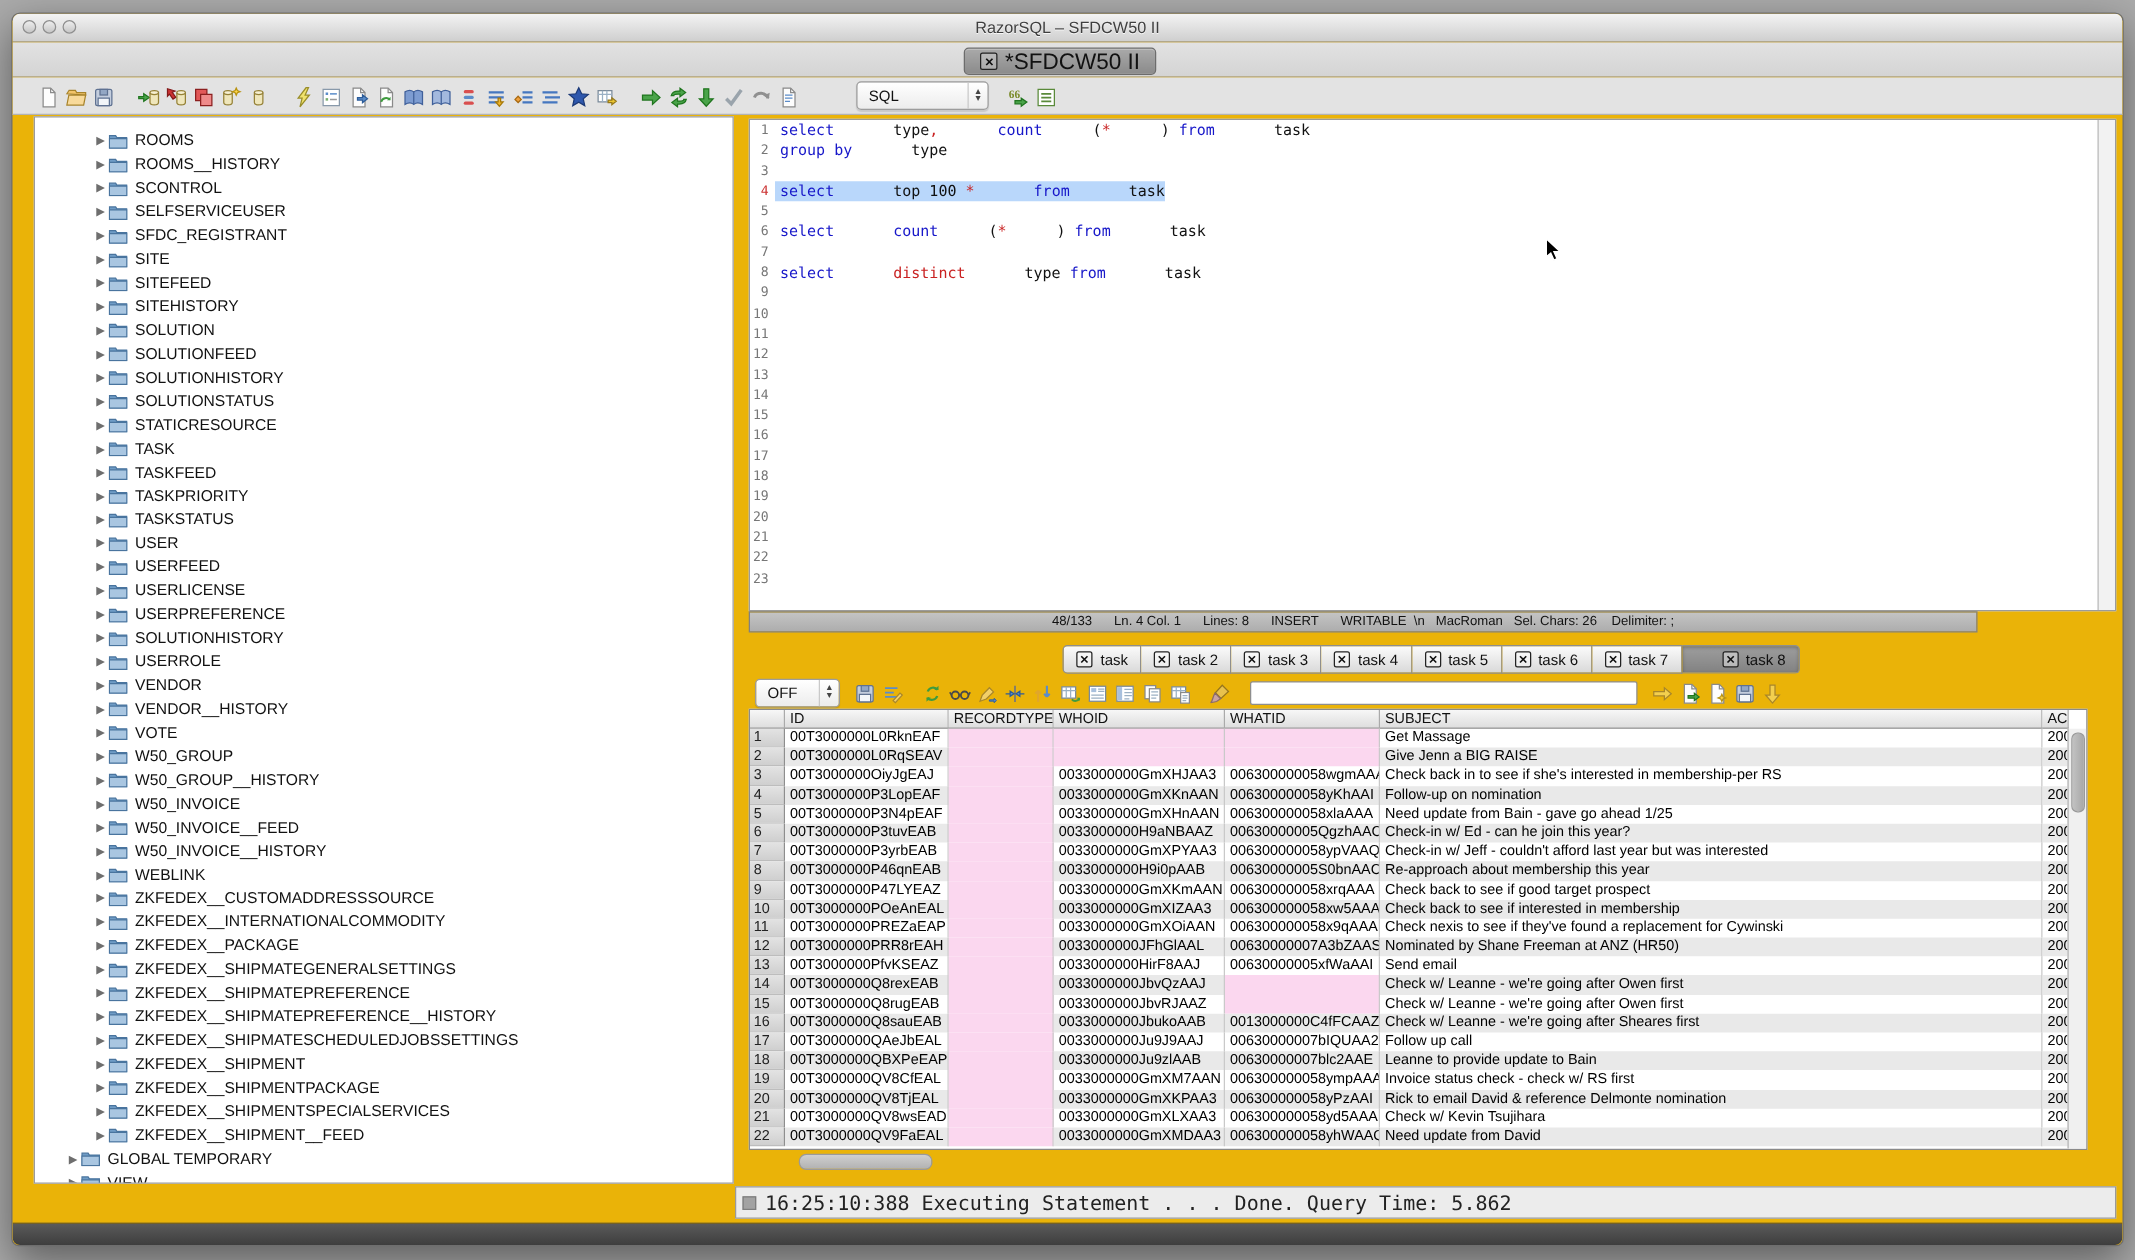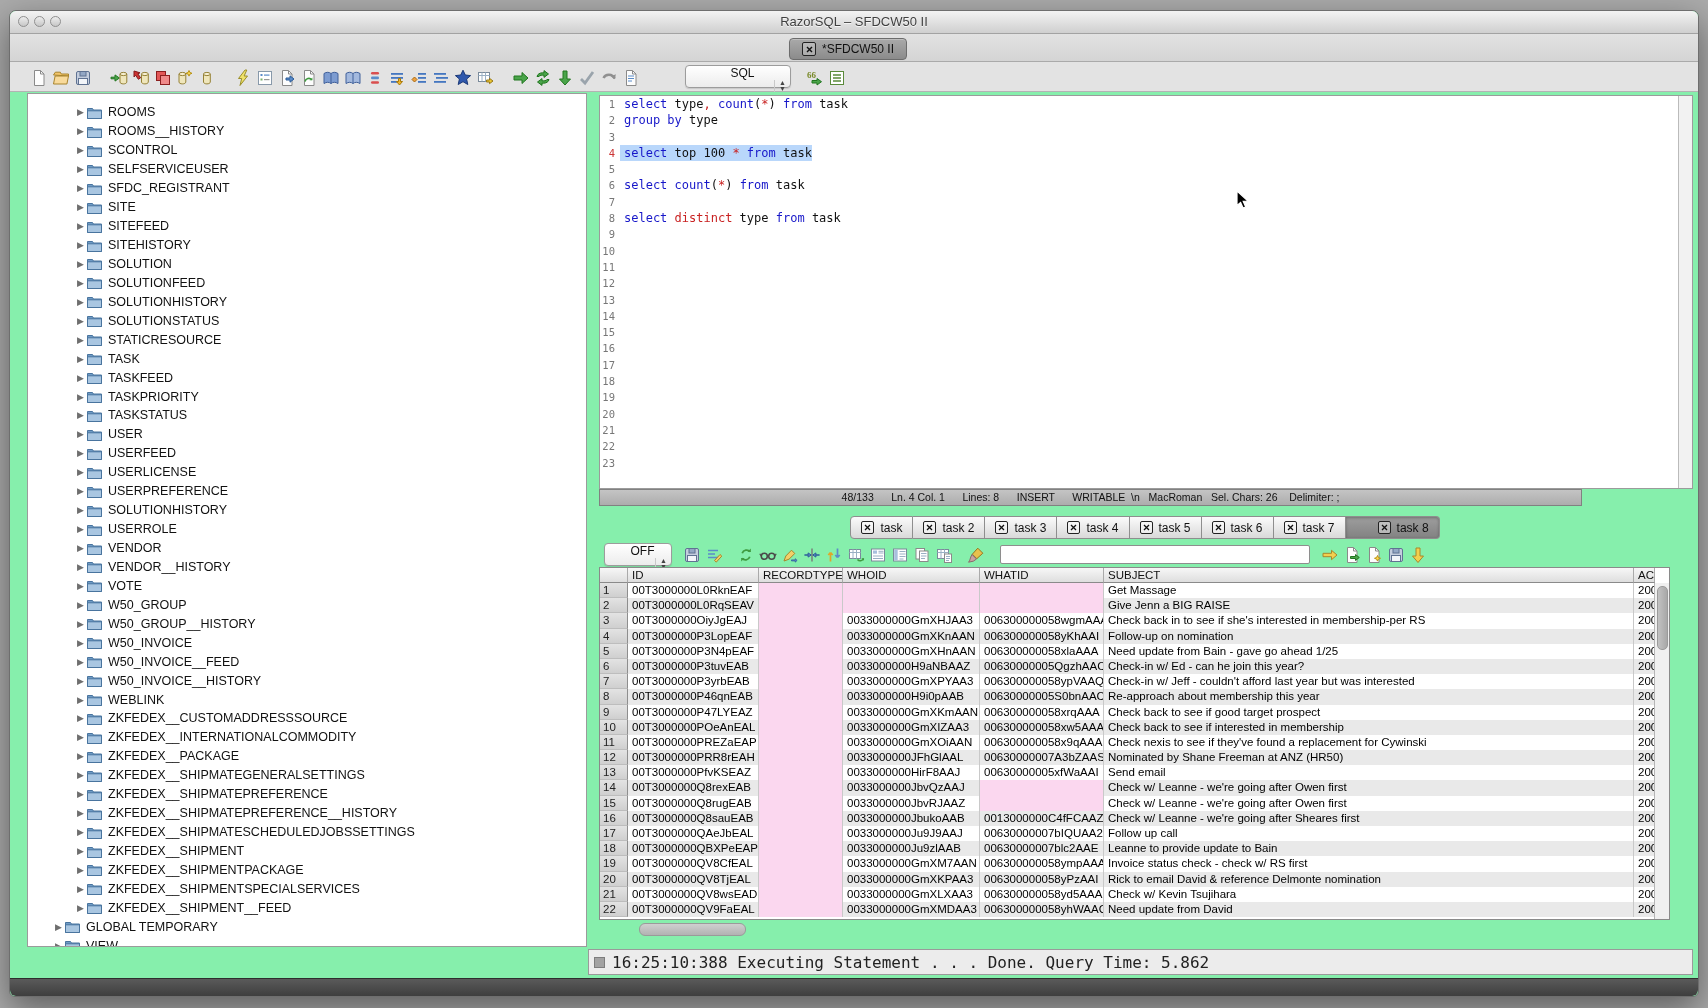--- a/index.html
+++ b/index.html
@@ -1,50 +1,50 @@
 <!DOCTYPE html>
 <html><head>
 <meta charset="utf-8">
 <style>
   html,body{margin:0;padding:0;}
   body{width:1708px;height:1008px;overflow:hidden;background:#ababab;font-family:"Liberation Sans",sans-serif;position:relative;}
-  .window{position:absolute;left:9px;top:10px;width:1688px;height:985px;background:#86efac;border:1px solid #6e6e6e;border-radius:7px 7px 6px 6px;box-shadow:0 12px 34px rgba(0,0,0,.45);overflow:hidden;}
+  .window{position:absolute;left:9px;top:10px;width:1688px;height:985px;background:#eab308;border:1px solid #6e6e6e;border-radius:7px 7px 6px 6px;box-shadow:0 12px 34px rgba(0,0,0,.45);overflow:hidden;}
   
   .titlebar{position:absolute;left:0;top:0;right:0;height:22px;background:linear-gradient(#f3f3f3,#cfcfcf);border-bottom:1px solid #a2a2a2;}
   .lights{position:absolute;left:8px;top:5px;display:flex;gap:5px;}
   .light{width:11px;height:11px;border-radius:50%;background:linear-gradient(#ededed,#c7c7c7);border:1px solid #8f8f8f;box-sizing:border-box;}
   .wtitle{position:absolute;left:0;right:0;top:3px;text-align:center;font-size:13px;color:#3f3f3f;text-shadow:0 1px 0 #f7f7f7;}
   
   .tabstrip{position:absolute;left:0;top:23px;right:0;height:27px;background:linear-gradient(#e2e2e2,#d4d4d4);border-bottom:1px solid #aaa;}
-  .doctab{position:absolute;left:838px;top:4px;transform:translateX(-50%);height:20px;padding:0 12px;display:flex;align-items:center;gap:6px;background:linear-gradient(#a9a9a9,#8b8b8b);border:1px solid #6c6c6c;border-radius:4px;font-size:12px;color:#111;box-shadow:inset 0 1px 0 rgba(255,255,255,.25);}
+  .doctab{position:absolute;left:838px;top:4px;transform:translateX(-50%);height:20px;padding:0 12px;display:flex;align-items:center;gap:6px;background:linear-gradient(#a9a9a9,#8b8b8b);border:1px solid #6c6c6c;border-radius:4px;font-size:18px;color:#111;box-shadow:inset 0 1px 0 rgba(255,255,255,.25);}
   .closebox{display:inline-flex;width:12px;height:12px;border:1.4px solid #222;border-radius:2px;align-items:center;justify-content:center;background:rgba(255,255,255,.25);}
   .closebox svg{display:block;}
   
   .toolbar{position:absolute;left:0;top:51px;right:0;height:30px;background:#e3e3e3;border-bottom:1px solid #b3b3b3;display:flex;align-items:center;padding-left:19px;box-sizing:border-box;}
   .icon{width:20px;height:20px;display:inline-flex;align-items:flex-end;justify-content:center;margin-right:2px;}
   .tbsep{width:14px;height:20px;}
-  .combo{height:21px;background:linear-gradient(#fff,#ececec);border:1px solid #9c9c9c;border-radius:4px;display:inline-flex;align-items:center;font-size:12px;color:#111;padding-left:9px;position:relative;box-shadow:0 1px 1px rgba(0,0,0,.12);flex-direction:column;}
+  .combo{height:21px;background:linear-gradient(#fff,#ececec);border:1px solid #9c9c9c;border-radius:4px;display:inline-flex;align-items:center;font-size:12px;color:#111;padding-left:9px;position:relative;box-shadow:0 1px 1px rgba(0,0,0,.12);}
   .combo .stepper{margin-left:auto;width:15px;height:100%;display:flex;flex-direction:column;align-items:center;justify-content:center;color:#444;font-size:7px;line-height:6px;border-left:1px solid #c9c9c9;}
   
   .sidebar{position:absolute;left:17px;top:82px;width:560px;height:854px;background:#fff;border:1px solid #9b9b9b;box-sizing:border-box;overflow:hidden;padding-top:9px;}
   .trow{height:18.95px;display:flex;align-items:center;font-size:12.5px;color:#111;white-space:nowrap;}
   .trow .tri{color:#6e6e6e;font-size:9px;width:13px;text-align:center;flex:0 0 13px;}
   .trow .ficon{width:18px;flex:0 0 18px;display:inline-flex;}
   .trow .tlabel{margin-left:3px;}
   .indent-child{padding-left:46px;}
   .indent-root{padding-left:24px;}
   
   .editor{position:absolute;left:589px;top:84px;width:1094px;height:394px;background:#fff;border:1px solid #9b9b9b;box-sizing:border-box;font-family:"DejaVu Sans Mono",monospace;font-size:12px;overflow:hidden;}
   .escroll{position:absolute;right:0;top:0;bottom:0;width:13px;background:#f2f2f2;border-left:1px solid #bbb;}
   .eline{height:16.3px;line-height:16.3px;display:flex;white-space:pre;}
   .eln{width:15px;flex:0 0 15px;text-align:right;color:#777;font-size:10.5px;padding-right:5px;}
   .eln.cur{color:#cc3434;}
   .etext{padding-left:4px;}
   .etext.sel{background:#b9d7fb;}
-  .k{color:#1717c9;} .r{color:#c92222;} .p{color:#111;}
+  .k{color:#1717c9;} .r{color:#c92222;} .p{color:#111;margin-left:40px;}
   .editor-status{position:absolute;left:589px;top:478px;width:983px;height:17px;background:linear-gradient(#c4c4c4,#adadad);border:1px solid #818181;box-sizing:border-box;font-size:10.5px;color:#111;text-align:center;line-height:15px;white-space:pre;}
   
   .rtabs{position:absolute;left:589px;top:505px;width:1092px;height:23px;display:flex;justify-content:center;}
   .rtab{height:21px;padding:0 10px;display:flex;align-items:center;gap:6px;font-size:12px;color:#111;background:linear-gradient(#fbfbfb,#d9d9d9);border:1px solid #8e8e8e;border-left:none;}
   .rtab:first-child{border-left:1px solid #8e8e8e;border-radius:4px 0 0 4px;}
   .rtab:last-child{border-radius:0 4px 4px 0;padding-left:32px;}
   .rtab.active{background:linear-gradient(#9e9e9e,#828282);box-shadow:inset 0 1px 3px rgba(0,0,0,.3);}
   .rtab .closebox{width:11px;height:11px;border-width:1.2px;background:rgba(255,255,255,.4);}
   
   .rtoolbar{position:absolute;left:589px;top:530px;width:1094px;height:26px;display:flex;align-items:center;}

